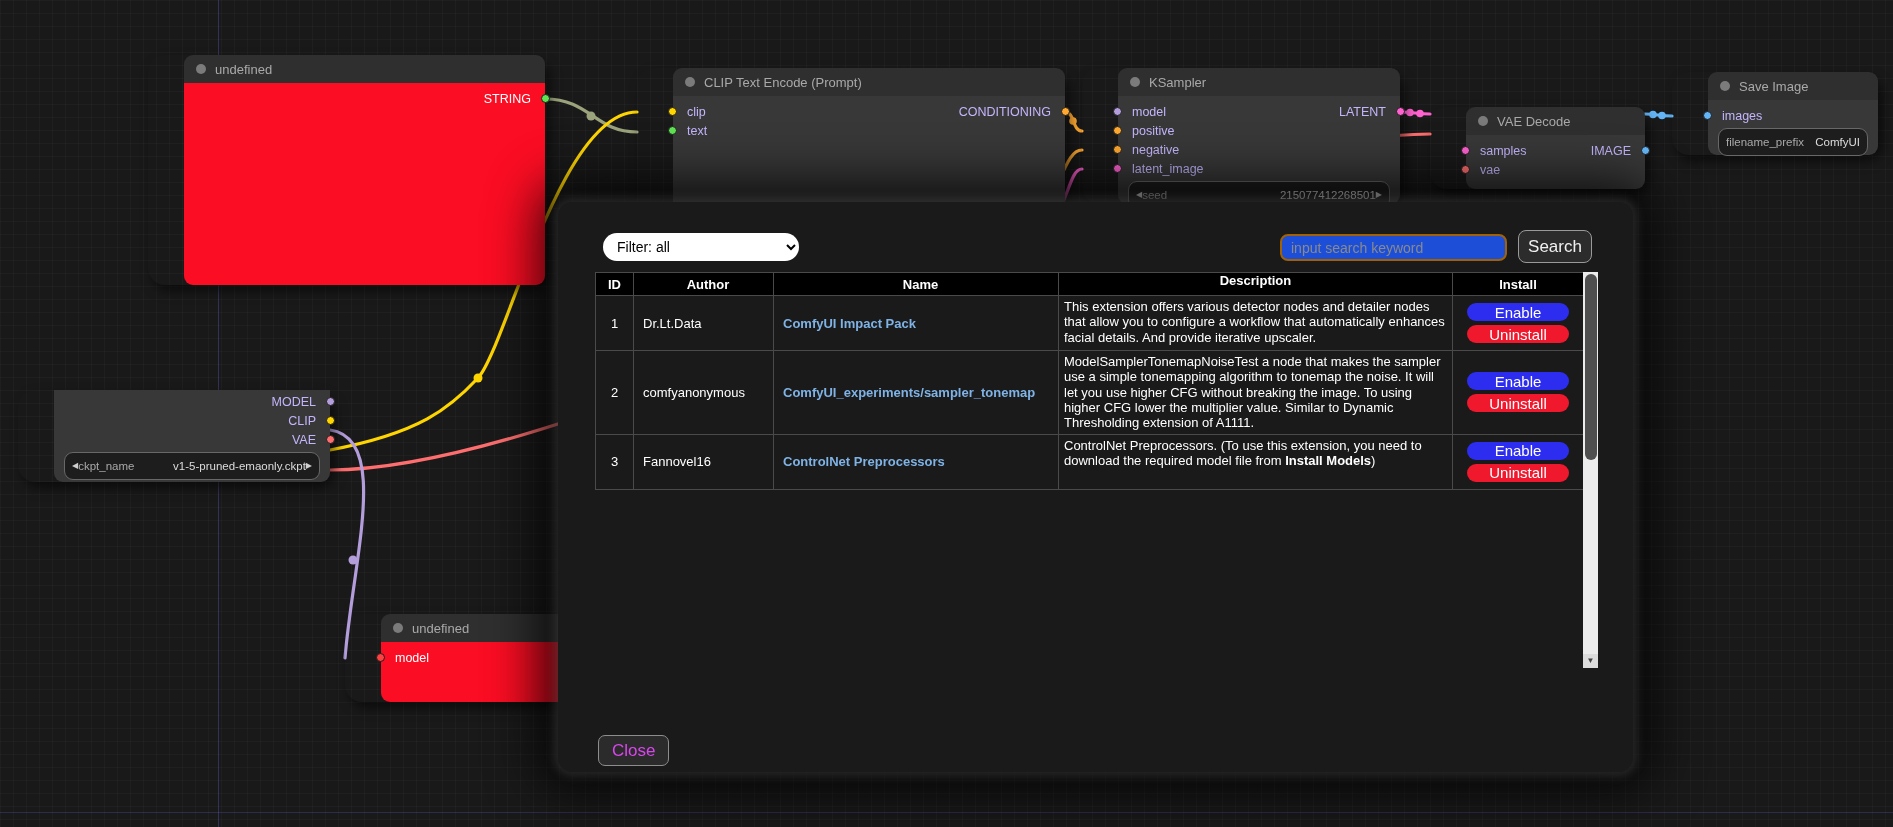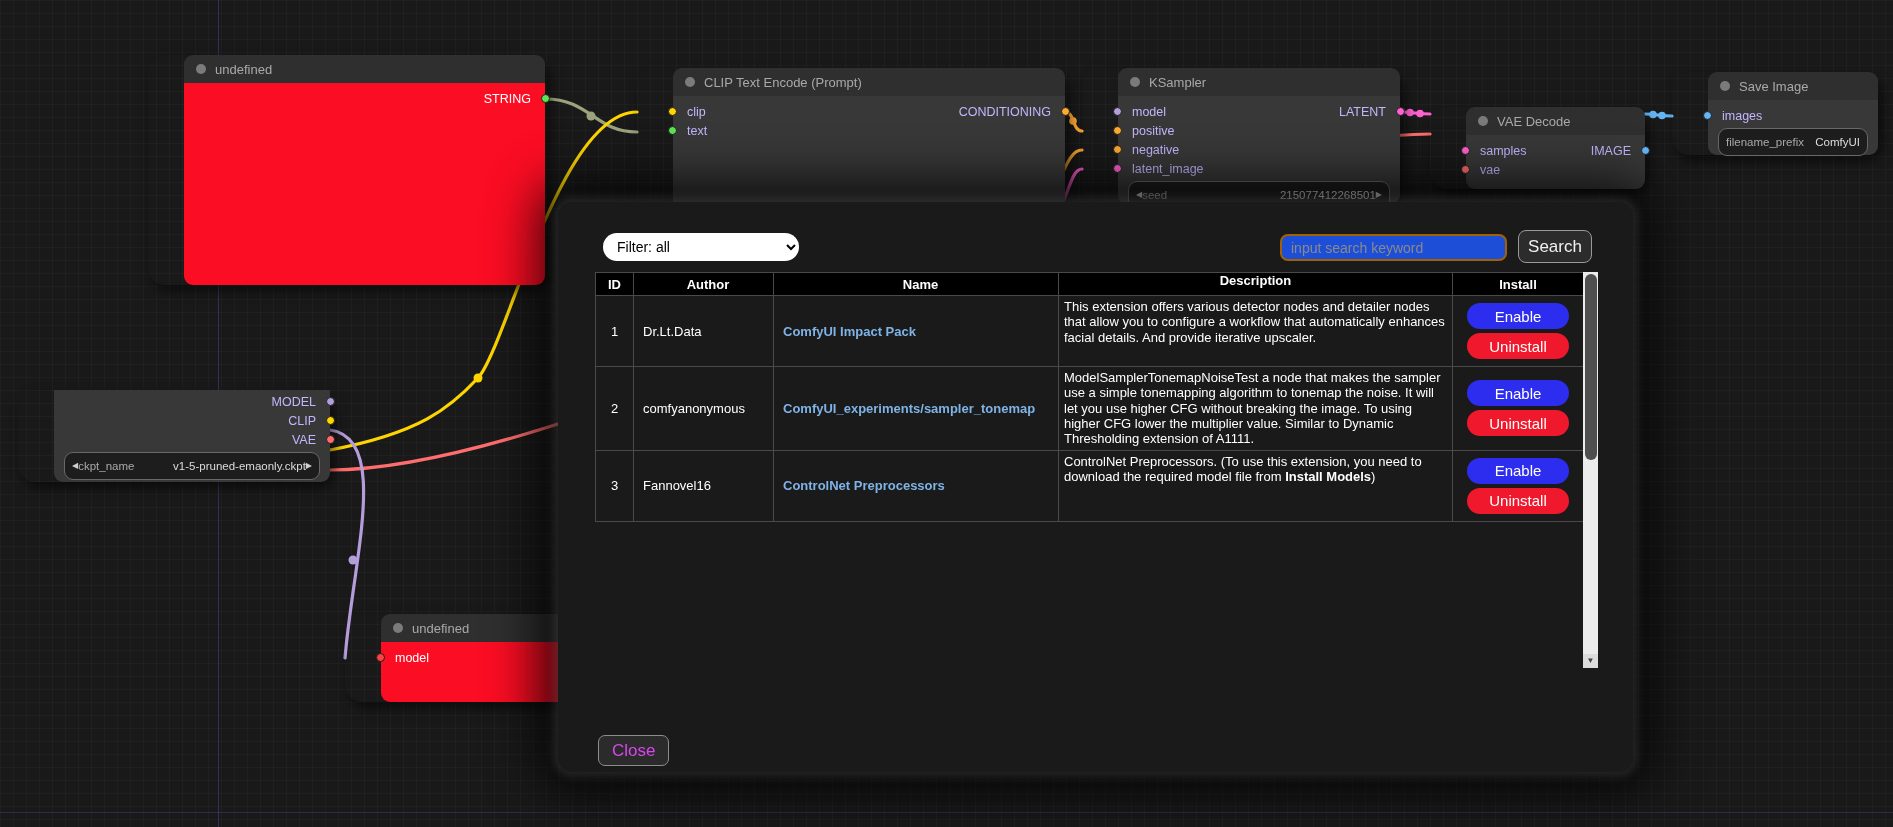--- a/index.html
+++ b/index.html
@@ -124,21 +124,21 @@
   th,td{border:1px solid #4a4a4a;}
   thead th{background:#000;color:#fff;font-size:13px;font-weight:bold;height:23px;text-align:center;}
   td{color:#fff;font-size:13px;vertical-align:middle;padding:3px 5px;}
   .c-id{width:38px;text-align:center;}
   .c-author{width:140px;padding-left:9px;}
   .c-name{width:285px;padding-left:9px;}
   .c-desc{width:394px;font-size:13px;line-height:1.18;vertical-align:top;}
   .c-install{width:131px;text-align:center;}
   .ext-link{color:var(--link-blue,#7fb3e6);font-weight:bold;text-decoration:none;}
   .btn-enable,.btn-uninstall{
-    display:block;margin:4px auto;width:102px;height:26px;border:none;border-radius:13px;
+    display:block;margin:4px auto;width:102px;height:18px;border:none;border-radius:13px;
     color:#fff;font-size:15px;cursor:pointer;font-family:"Liberation Sans",sans-serif;
   }
   .btn-enable{background:var(--btn-enable,#2d2df0);}
   .btn-uninstall{background:var(--btn-uninstall,#f0182c);}
   .fakebar{position:absolute;left:1025px;top:70px;width:15px;height:396px;background:#ececec;}
   .fakebar .thumb{position:absolute;left:1.5px;top:2px;width:12px;height:186px;background:#4f4f4f;border-radius:6px;}
   .fakebar .sb-down{position:absolute;left:0;bottom:0;width:15px;height:14px;background:#dcdcdc;color:#444;font-size:8px;text-align:center;line-height:14px;}
   .closebtn{
     position:absolute;left:40px;top:533px;height:31px;padding:0 13px;
     background:#2b2b2b;border:1.5px solid #8d8d8d;border-radius:7px;

